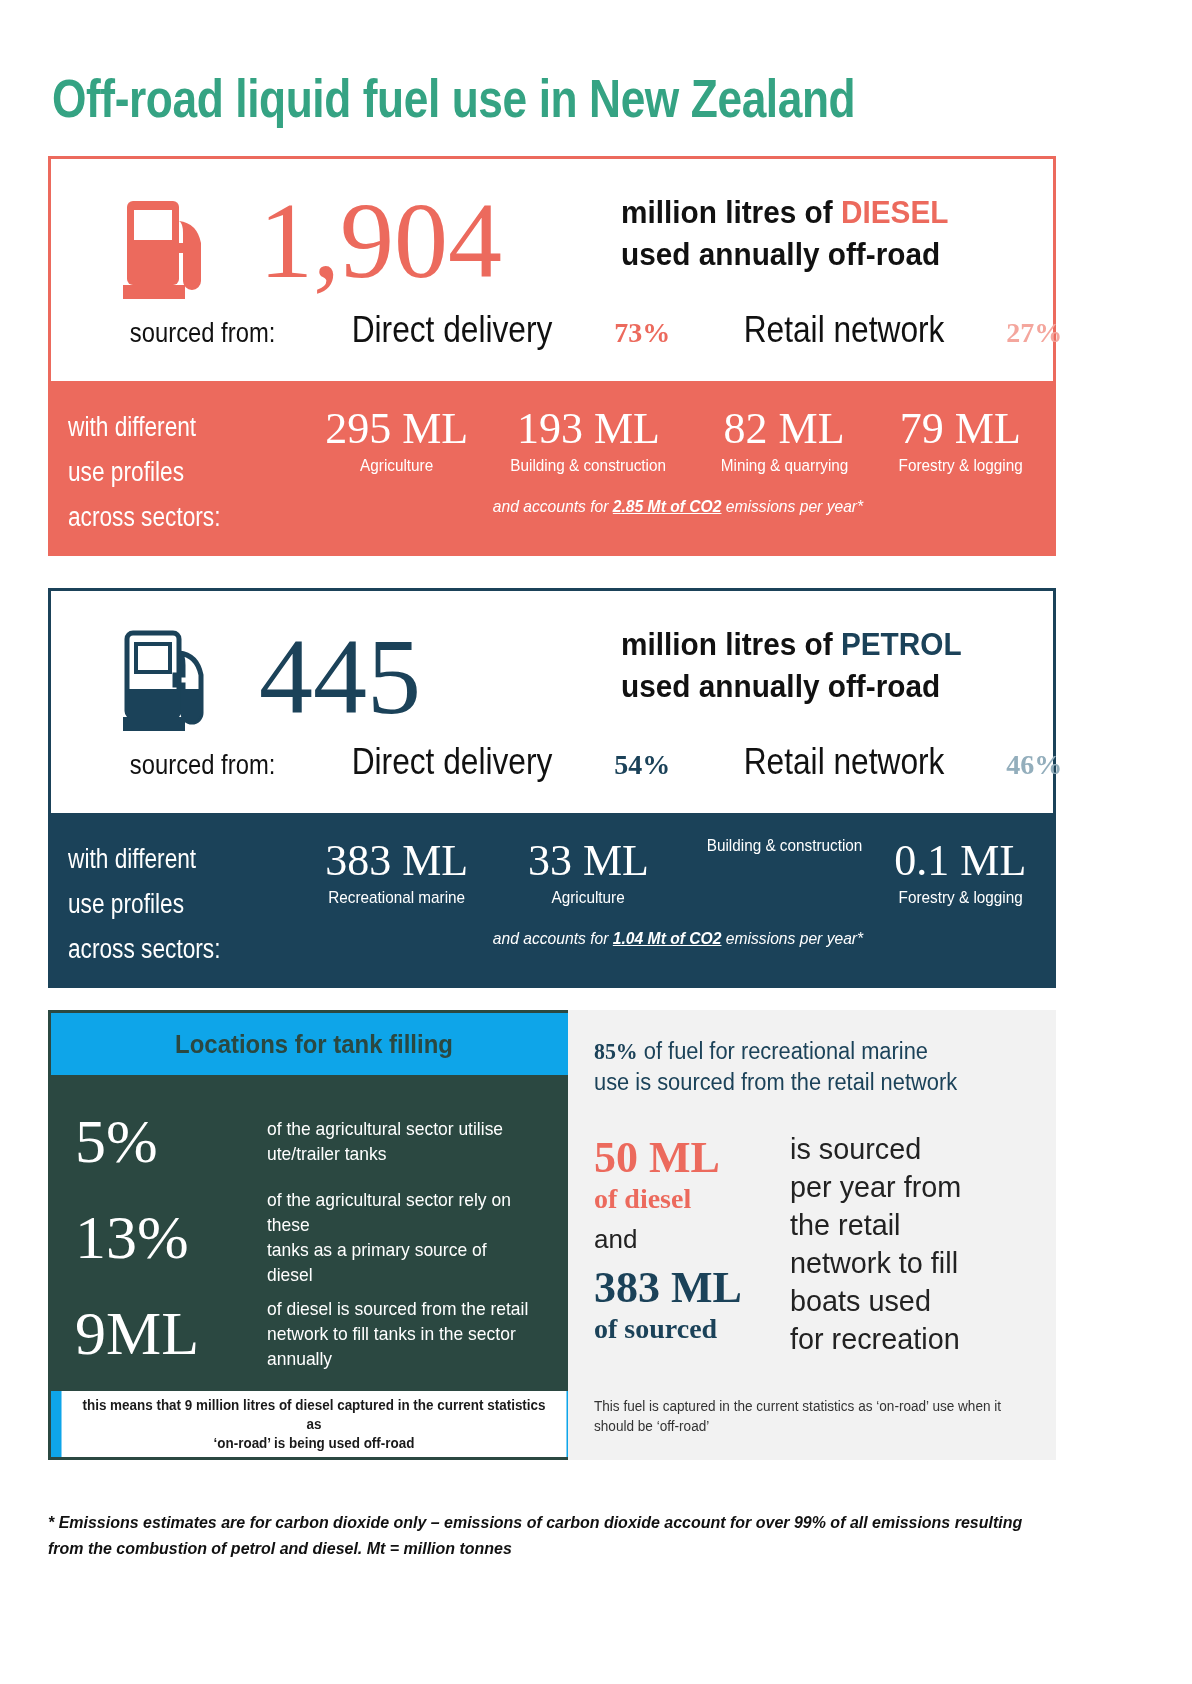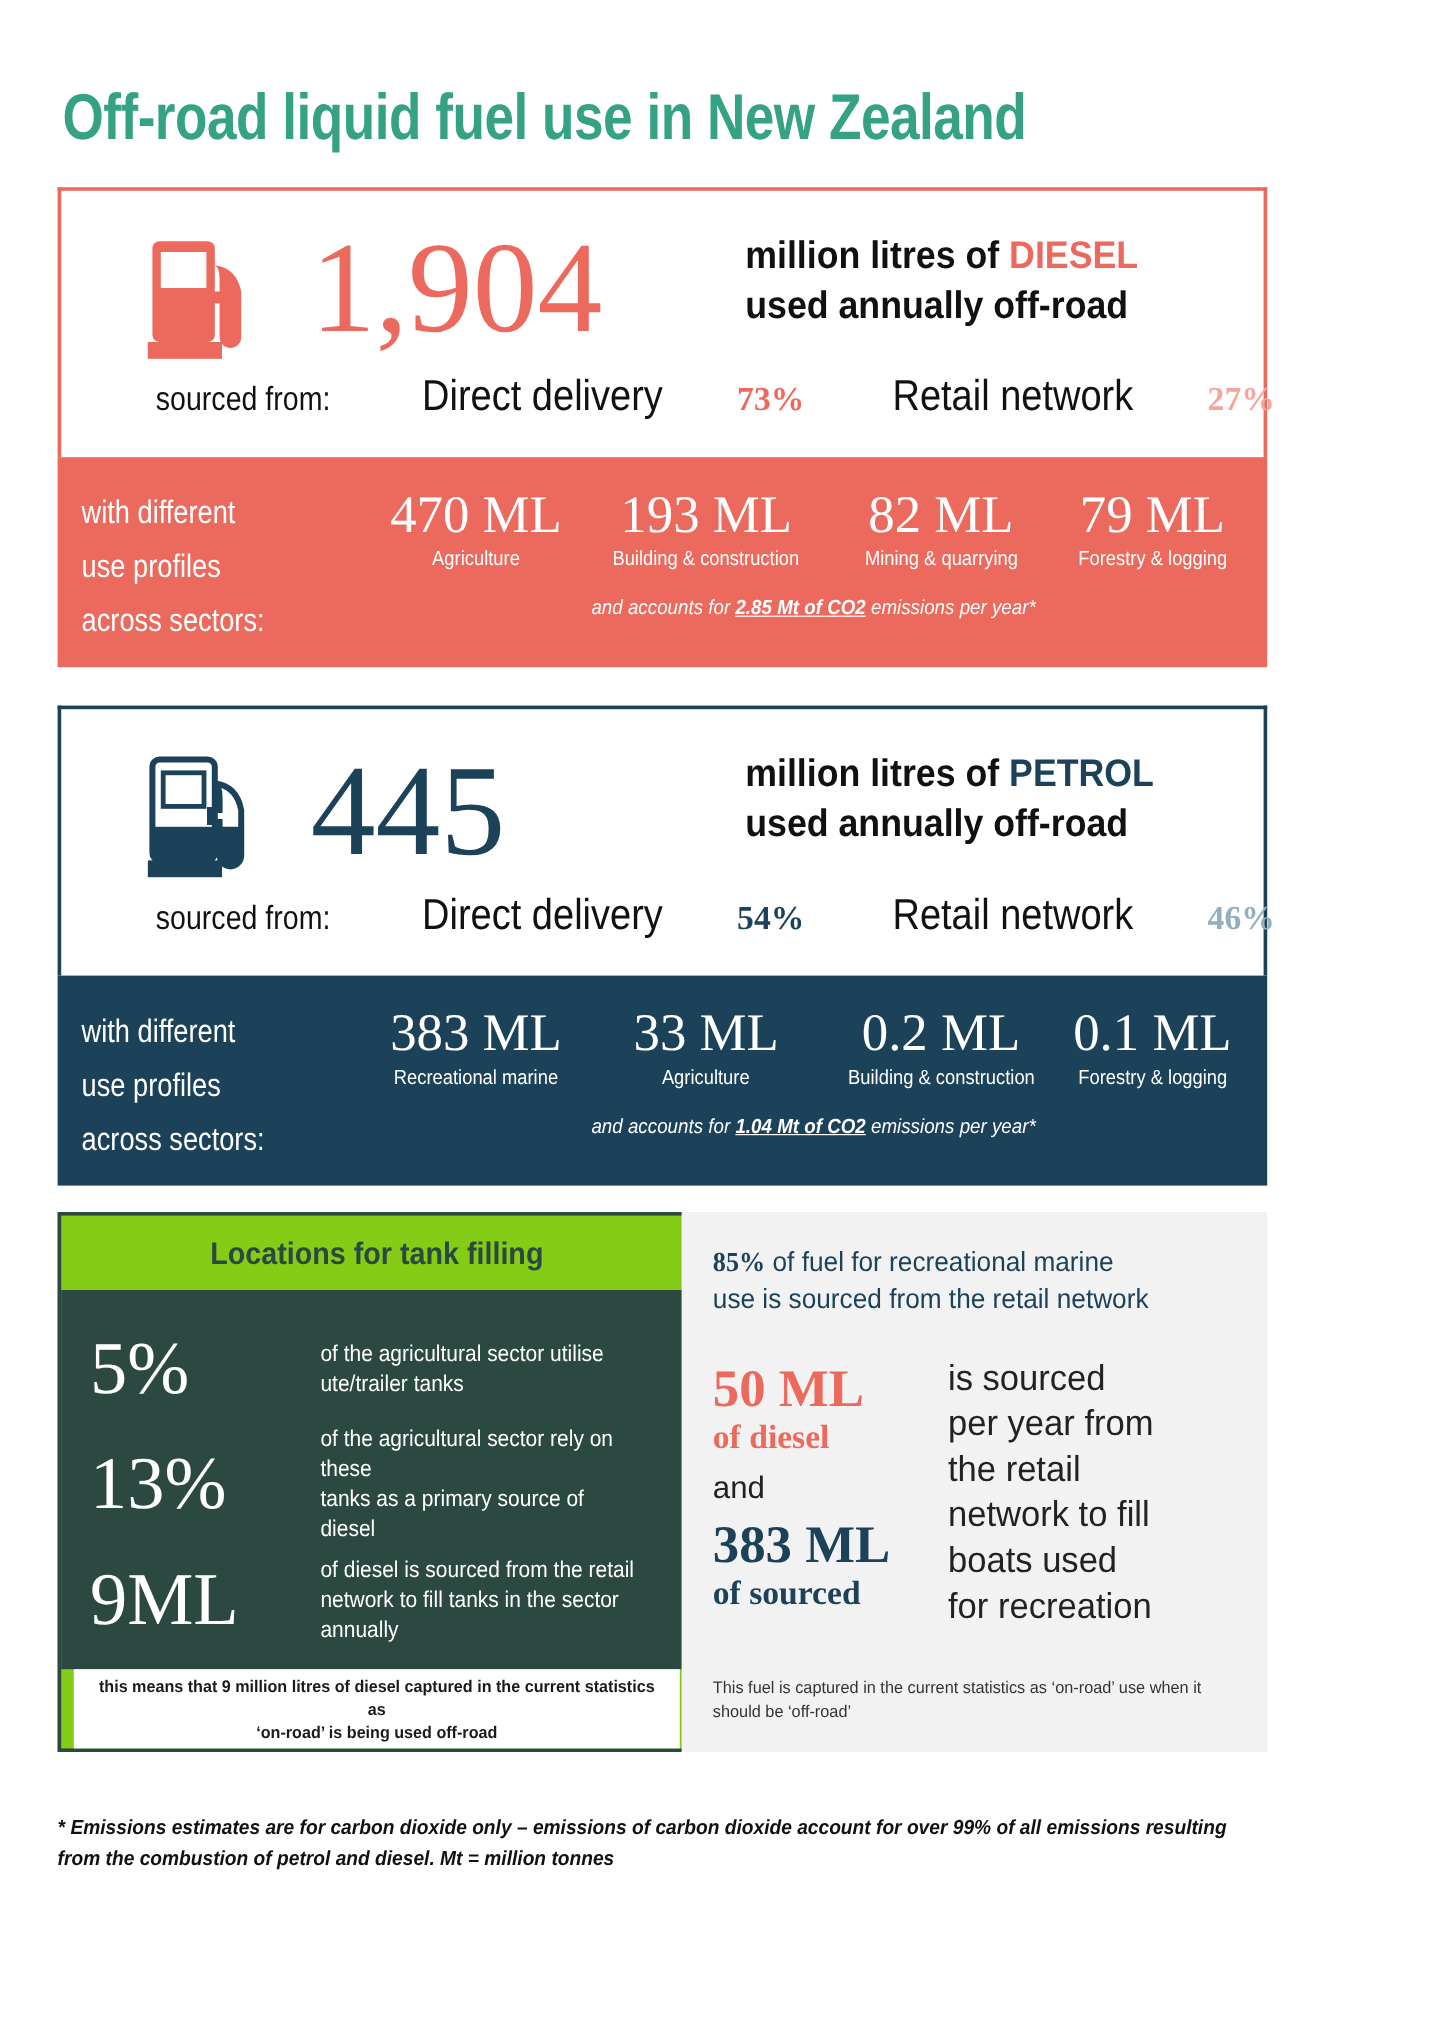--- a/index.html
+++ b/index.html
@@ -117,21 +117,21 @@
     transform:scaleX(0.92);
     white-space:nowrap;
   }
   .emissions b{font-weight:bold;text-decoration:underline;}
 
   
   .leftpanel{
     position:absolute;left:48px;top:1010px;width:532px;height:450px;
     box-sizing:border-box;
     border:3px solid #2b4841;
-    background:#84cc16;
+    background:#0ea5e9;
   }
   .lp-title{
     height:62px;display:flex;align-items:center;justify-content:center;
     font-weight:bold;font-size:26px;color:#2b4841;
     transform:scaleX(0.92);
   }
   .lp-body{
     background:#2b4841;height:316px;box-sizing:border-box;padding:18px 24px 0 24px;
     color:#ffffff;
   }
@@ -234,21 +234,21 @@
 
     <div class="band diesel">
       <div class="leftlabel">
         <span>with different</span><br>
         <span>use profiles</span><br>
         <span>across sectors:</span>
       </div>
 
       <div class="sectors">
         <div class="sector" style="width:178px;">
-          <div class="val">470 ML</div>
+          <div class="val">295 ML</div>
           <div class="nm">Agriculture</div>
         </div>
         <div class="sector" style="width:216px;">
           <div class="val">193 ML</div>
           <div class="nm">Building &amp; construction</div>
         </div>
         <div class="sector" style="width:186px;">
           <div class="val">82 ML</div>
           <div class="nm">Mining &amp; quarrying</div>
         </div>
@@ -307,21 +307,20 @@
       <div class="sectors">
         <div class="sector" style="width:178px;">
           <div class="val">383 ML</div>
           <div class="nm">Recreational marine</div>
         </div>
         <div class="sector" style="width:216px;">
           <div class="val">33 ML</div>
           <div class="nm">Agriculture</div>
         </div>
         <div class="sector" style="width:186px;">
-          <div class="val">0.2 ML</div>
           <div class="nm">Building &amp; construction</div>
         </div>
         <div class="sector" style="width:176px;">
           <div class="val">0.1 ML</div>
           <div class="nm">Forestry &amp; logging</div>
         </div>
       </div>
 
       <div class="emissions">
         <span>and accounts for </span><b>1.04 Mt of CO2</b><span> emissions per year*</span>

